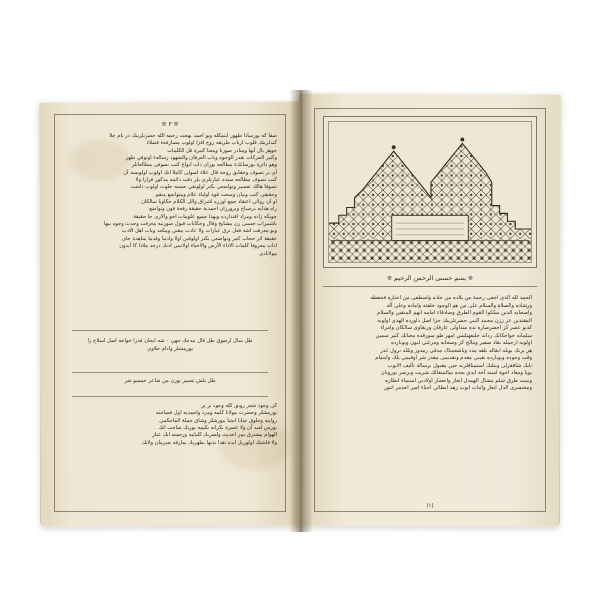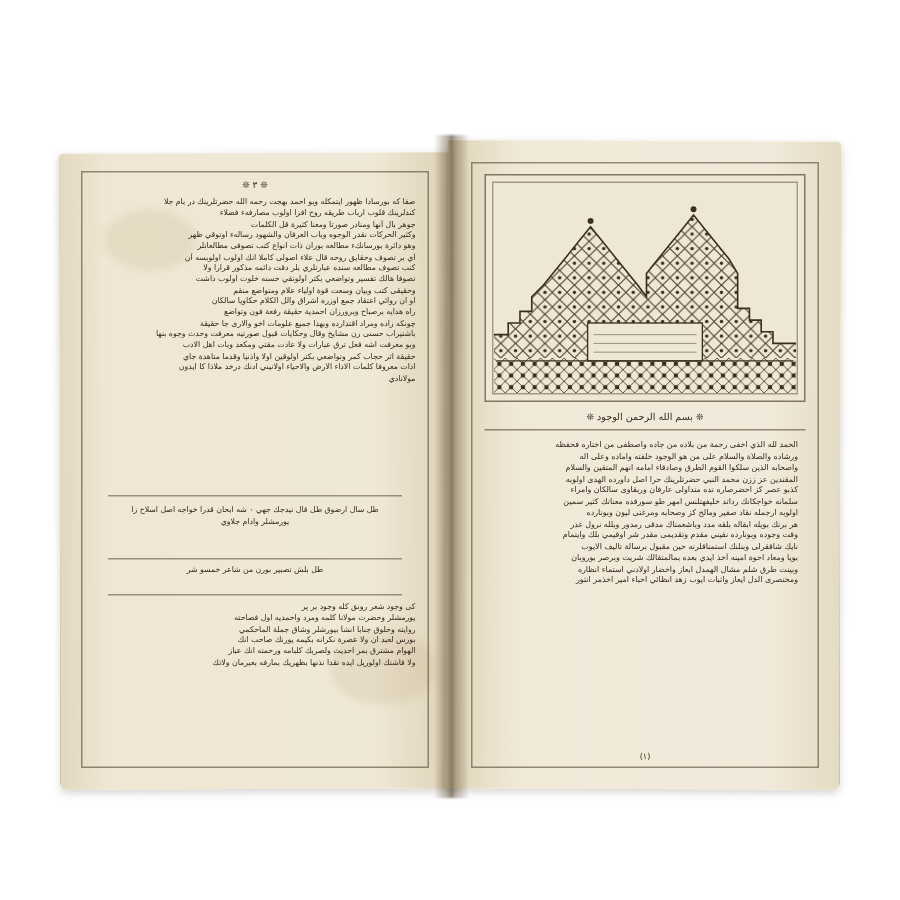--- a/index.html
+++ b/index.html
@@ -348,21 +348,21 @@
 
             <circle cx="66" cy="26" r="2" fill="#3a2e1e"></circle>
             <circle cx="136" cy="18" r="2" fill="#3a2e1e"></circle>
             <path d="M2 122 H204" stroke="#3a2e1e" stroke-width="0.8"></path>
           </svg>
         </div>
       </div>
 
       <div class="rp-basmala">
         <span class="sep">❊</span>
-        <span>بسم الله الرحمن الوجود</span>
+        <span>بسم حسنى الرحمن الرحيم</span>
         <span class="sep">❊</span>
       </div>
 
       <div class="rp-rule rp-rule-1"></div>
 
       <div class="txtblock rp-main">
         <span class="ln">الحمد لله الذي اخفى رحمة من بلاده من جاده واصطفى من اختاره فحفظه</span>
         <span class="ln">ورشاده والصلاة والسلام على من هو الوجود خلفته واماده وعلى آله</span>
         <span class="ln">واصحابه الذين سلكوا القوم الطرق وصادقاء امامه انهم المتقين والسلام</span>
         <span class="ln">المقتدين عز ززن محمد النبي حضرتلرينك حرا اصل داورده الهدى اولوبه</span>

